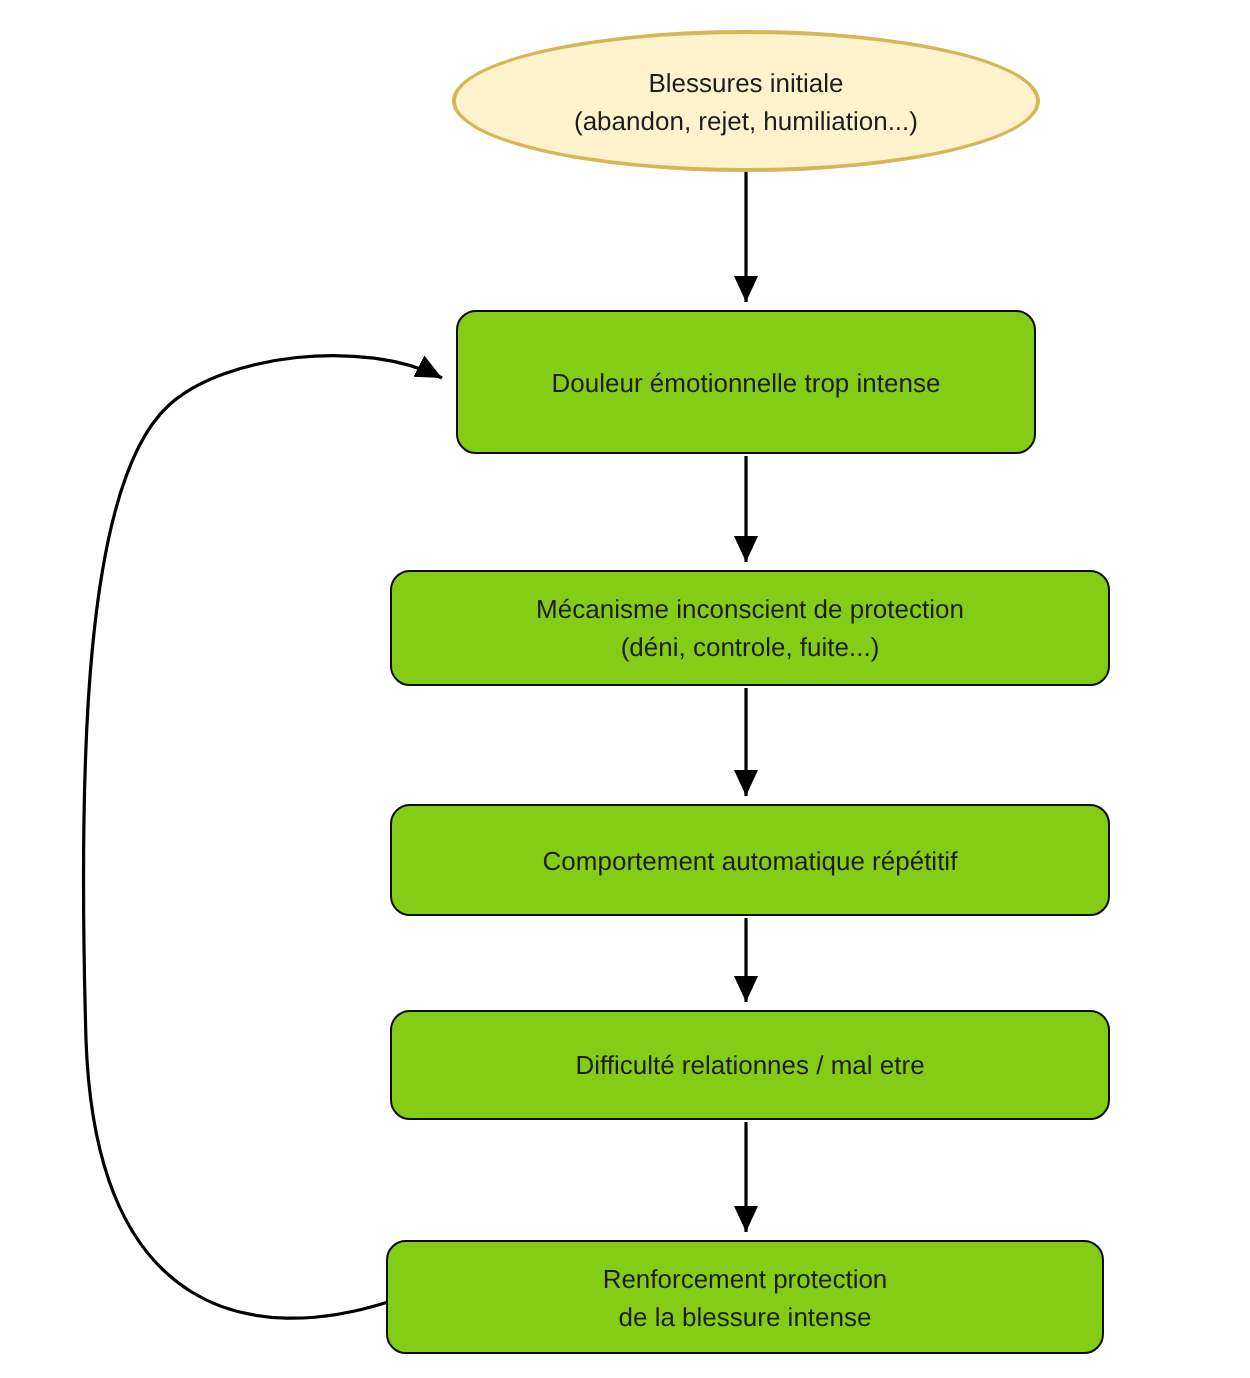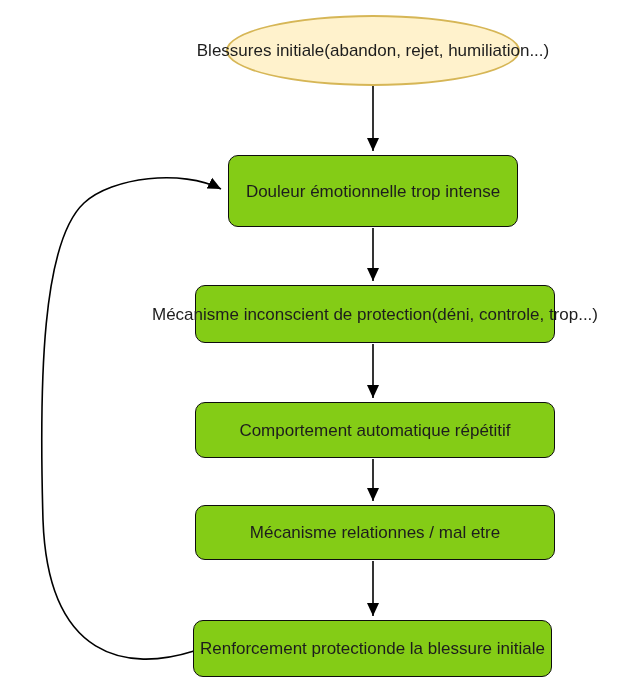--- a/index.html
+++ b/index.html
@@ -20,25 +20,25 @@
     position: absolute;
     left: 0;
     top: 0;
     width: 625px;
     height: 689px;
     pointer-events: none;
   }
   .node {
     position: absolute;
     display: flex;
-    flex-direction: row;
+    flex-direction: column;
     align-items: center;
     justify-content: center;
     text-align: center;
-    font-size: 17px;
+    font-size: 13px;
     line-height: 19px;
     box-sizing: border-box;
     padding: 4px 10px;
   }
   .node span { display: block; white-space: nowrap; }
   .node.ellipse {
     background: #fff2cc;
     border: 2px solid #d6b656;
     border-radius: 50%;
   }
@@ -81,29 +81,29 @@
     <span>Blessures initiale</span>
     <span>(abandon, rejet, humiliation...)</span>
   </div>
 
   <div class="node box" id="node-douleur">
     <span>Douleur émotionnelle trop intense</span>
   </div>
 
   <div class="node box" id="node-mecanisme">
     <span>Mécanisme inconscient de protection</span>
-    <span>(déni, controle, trop...)</span>
+    <span>(déni, controle, fuite...)</span>
   </div>
 
   <div class="node box" id="node-comportement">
     <span>Comportement automatique répétitif</span>
   </div>
 
   <div class="node box" id="node-difficulte">
-    <span>Mécanisme relationnes / mal etre</span>
+    <span>Difficulté relationnes / mal etre</span>
   </div>
 
   <div class="node box" id="node-renforcement">
     <span>Renforcement protection</span>
-    <span>de la blessure initiale</span>
+    <span>de la blessure intense</span>
   </div>
 
 </div>
 
 </body></html>

